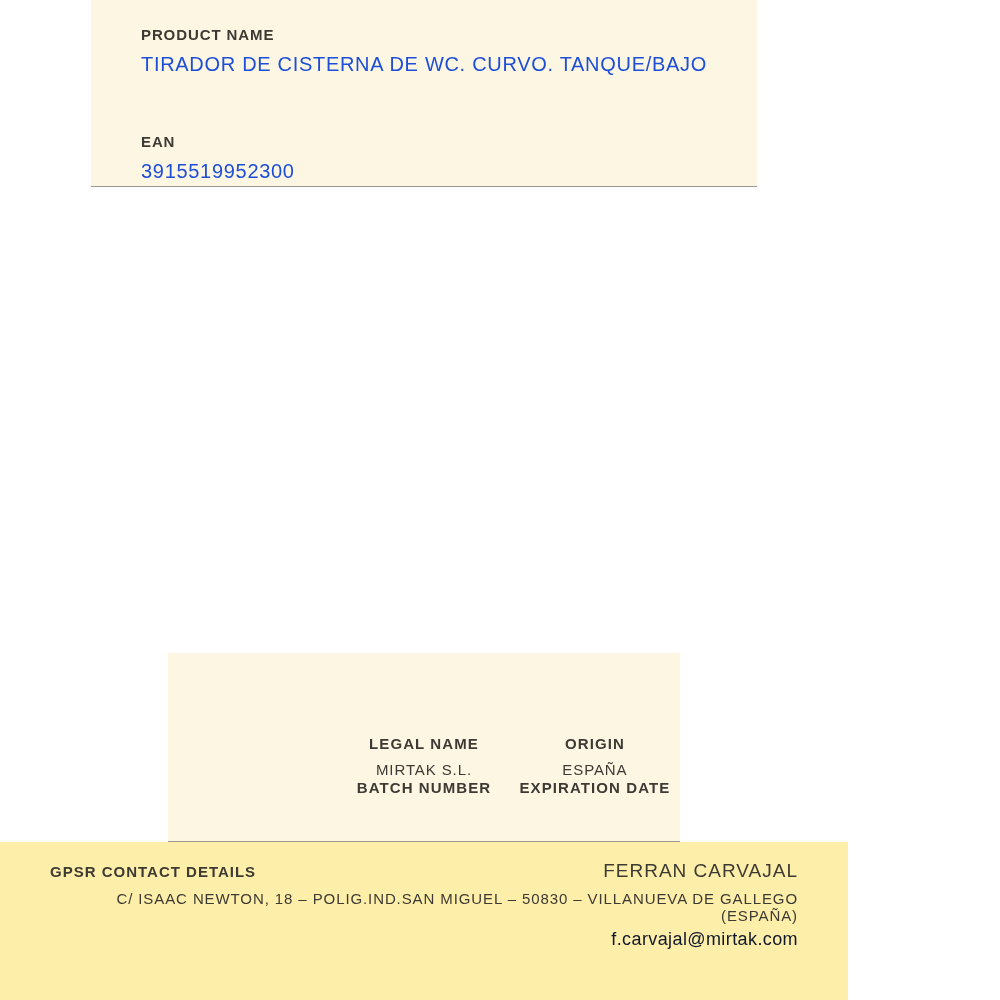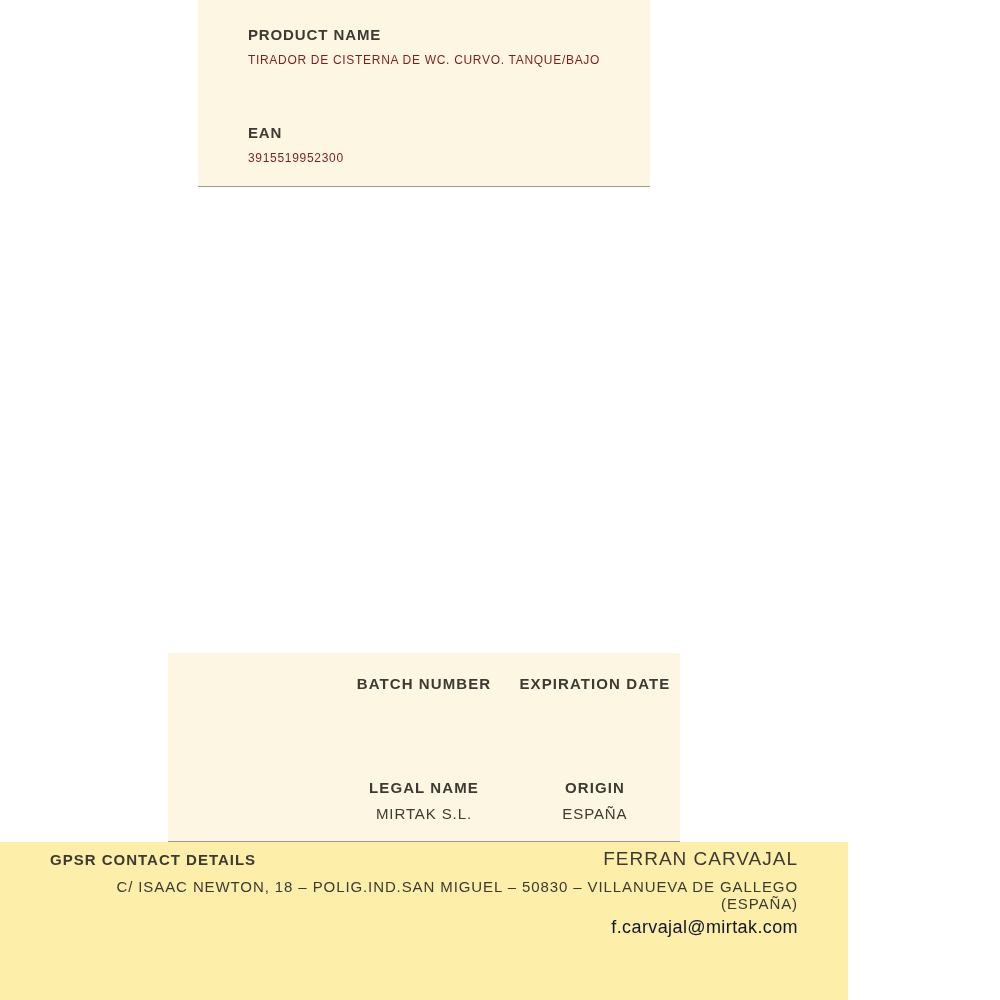--- a/index.html
+++ b/index.html
@@ -34,23 +34,23 @@
   }
   .field-label {
     font-size: 15px;
     font-weight: bold;
     letter-spacing: 0.9px;
     color: #3d3a33;
     margin: 0 0 10px 0;
     text-transform: uppercase;
   }
   .field-value {
-    font-size: 12px;
+    font-size: 20px;
     letter-spacing: 0.7px;
-    color: #7f1d1d;
+    color: #1d4ed8;
     margin: 0;
   }
   .field-block + .field-block {
     margin-top: 57px;
   }
 
   
   .body-area {
     background: #ffffff;
     flex: 1 1 auto;
@@ -89,21 +89,21 @@
   }
   .info-row-2 {
     margin-top: 60px;
   }
   .spacer-col { }
 
   
   .footer {
     background: #fdeeaa;
     box-sizing: border-box;
-    padding: 6px 50px 16px 50px;
+    padding: 18px 50px 16px 50px;
     height: 158px;
     position: relative;
   }
   .footer-top {
     display: flex;
     justify-content: space-between;
     align-items: baseline;
   }
   .footer-label {
     font-size: 15px;
@@ -146,41 +146,41 @@
     </div>
     <div class="field-block">
       <div class="field-label">EAN</div>
       <div class="field-value">3915519952300</div>
     </div>
   </div>
 
   <div class="body-area"></div>
 
   <div class="info-band">
+    <div class="info-grid info-row-2">
+      <div class="info-cell spacer-col"></div>
+      <div class="info-cell">
+        <div class="cap">LEGAL NAME</div>
+        <div class="val">MIRTAK S.L.</div>
+      </div>
+      <div class="info-cell">
+        <div class="cap">ORIGIN</div>
+        <div class="val">ESPAÑA</div>
+      </div>
+    </div>
+
     <div class="info-grid">
       <div class="info-cell spacer-col"></div>
       <div class="info-cell">
         <div class="cap">BATCH NUMBER</div>
         <div class="val"></div>
       </div>
       <div class="info-cell">
         <div class="cap">EXPIRATION DATE</div>
         <div class="val"></div>
-      </div>
-    </div>
-
-    <div class="info-grid info-row-2">
-      <div class="info-cell spacer-col"></div>
-      <div class="info-cell">
-        <div class="cap">LEGAL NAME</div>
-        <div class="val">MIRTAK S.L.</div>
-      </div>
-      <div class="info-cell">
-        <div class="cap">ORIGIN</div>
-        <div class="val">ESPAÑA</div>
       </div>
     </div>
   </div>
 
   <div class="footer">
     <div class="footer-top">
       <div class="footer-label">GPSR CONTACT DETAILS</div>
       <div class="footer-contact-name">FERRAN CARVAJAL</div>
     </div>
     <div class="footer-address">C/ ISAAC NEWTON, 18 – POLIG.IND.SAN MIGUEL – 50830 – VILLANUEVA DE GALLEGO (ESPAÑA)</div>

